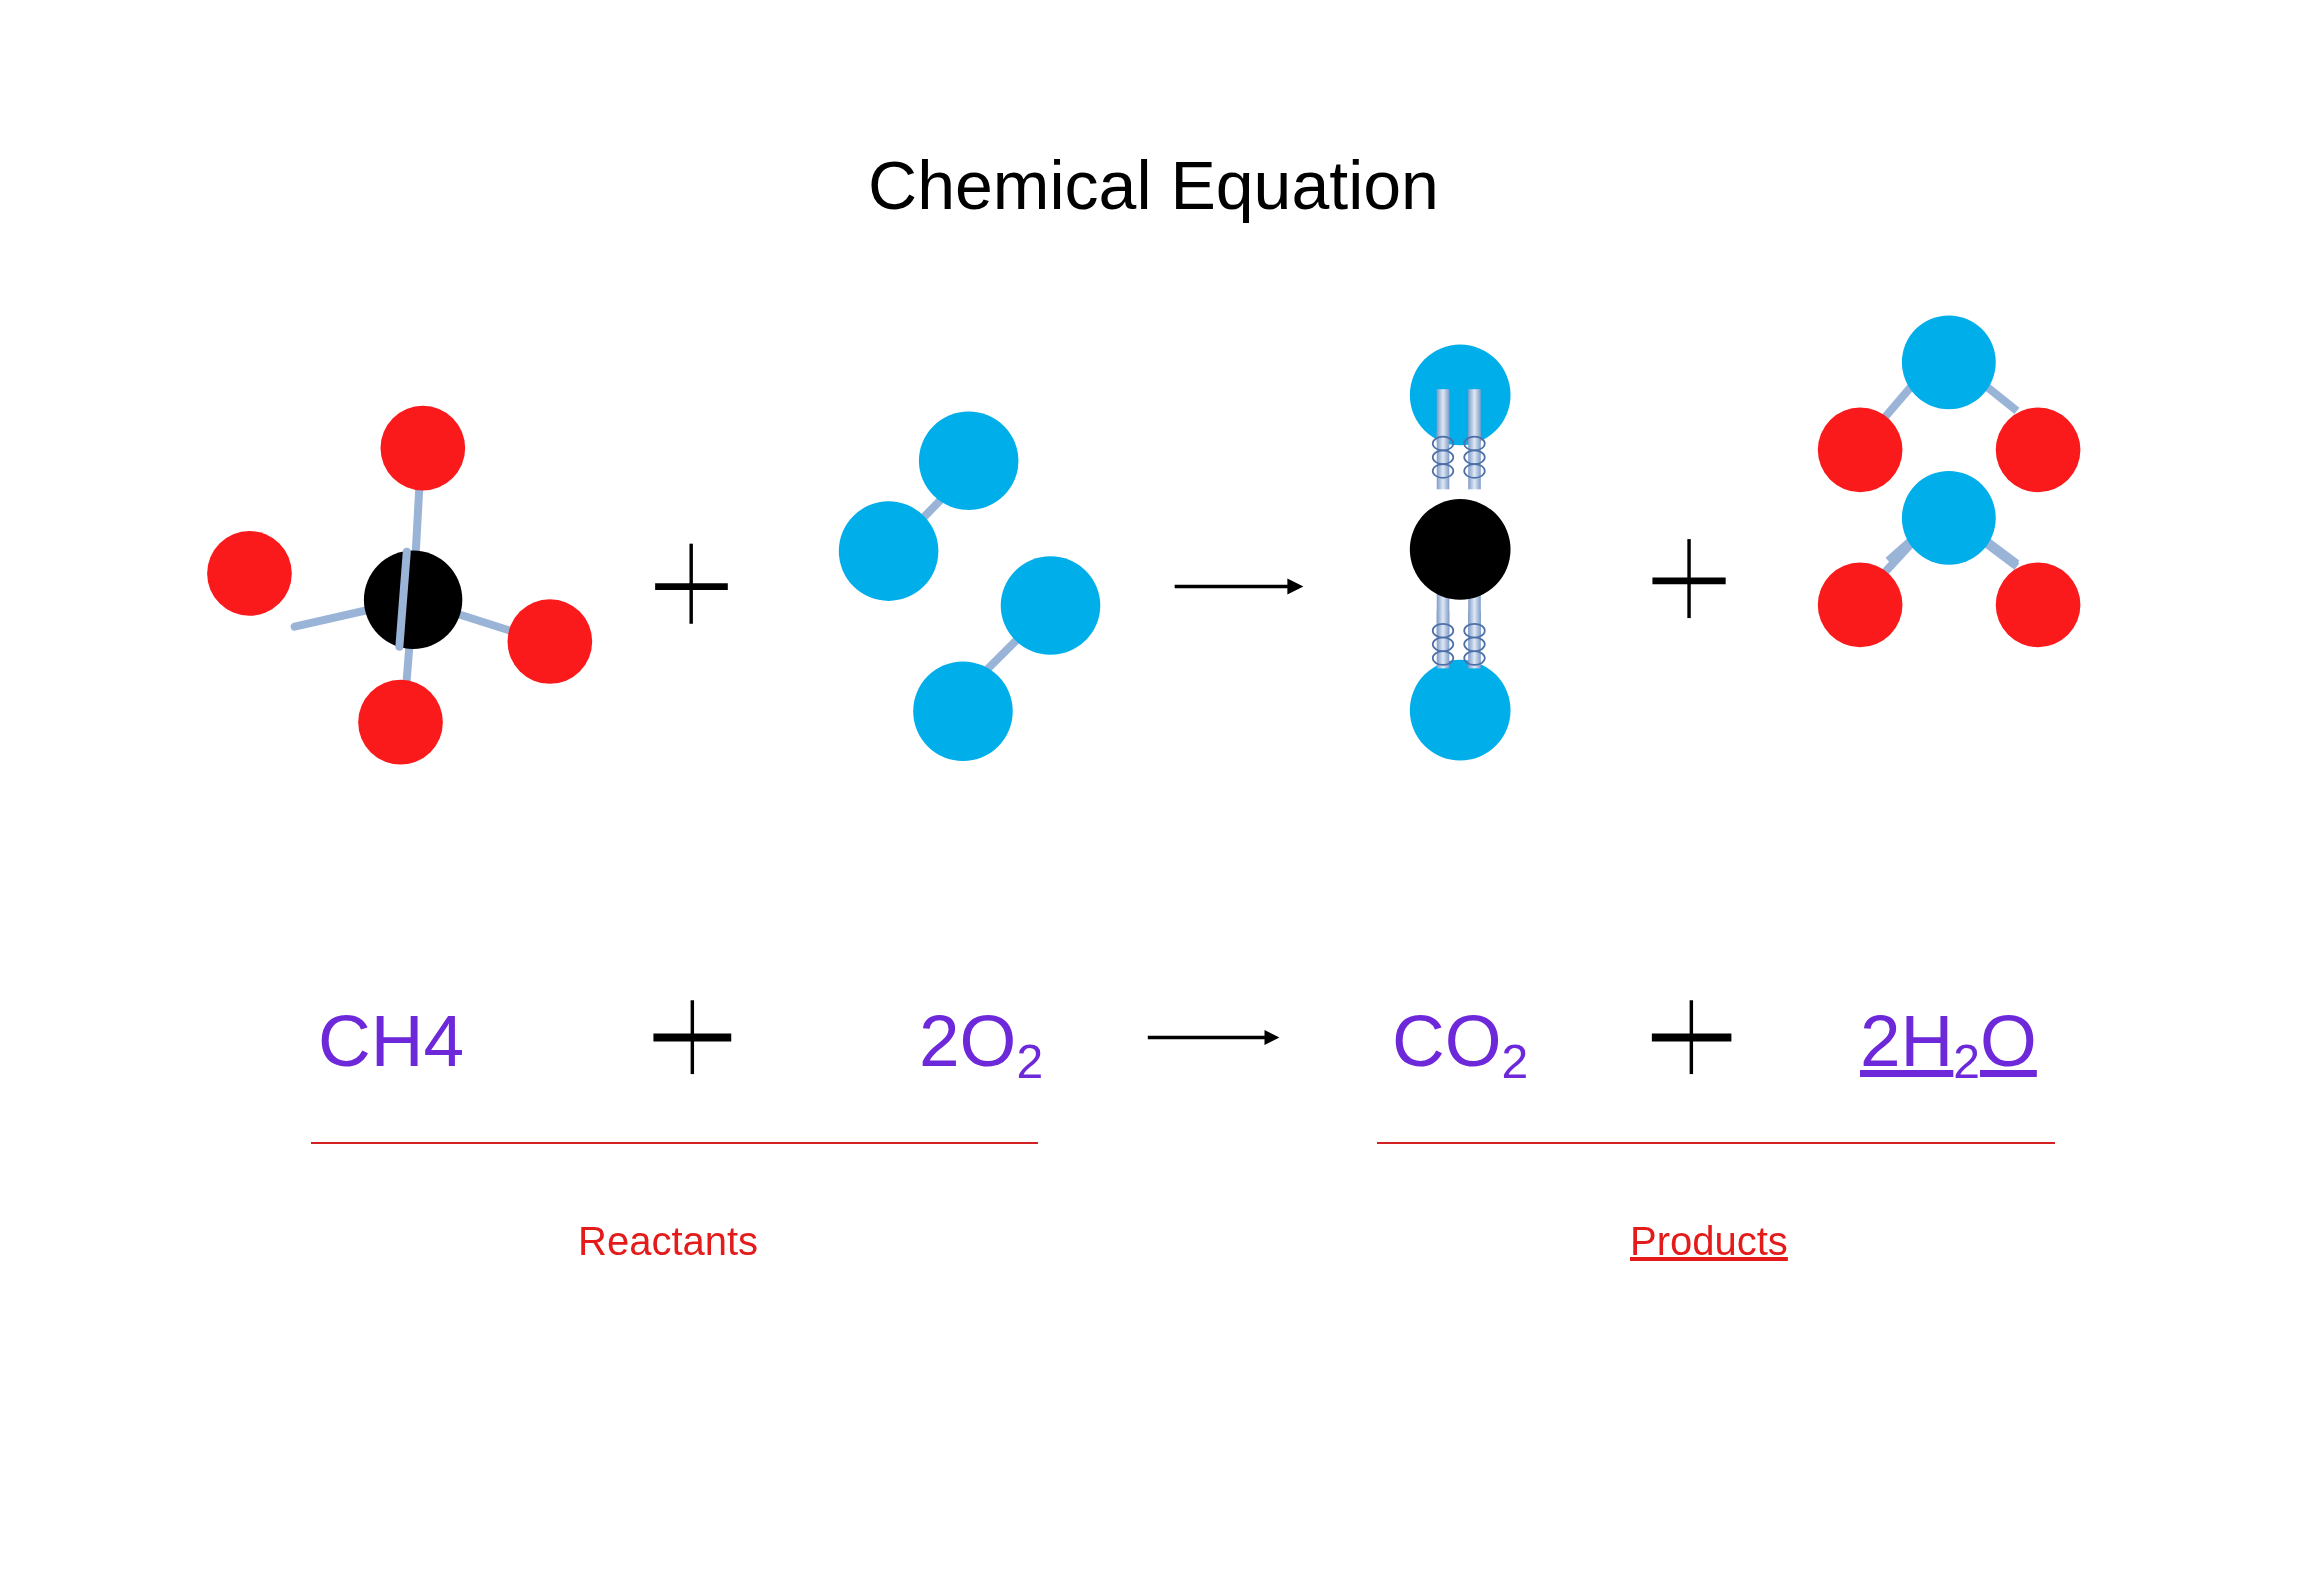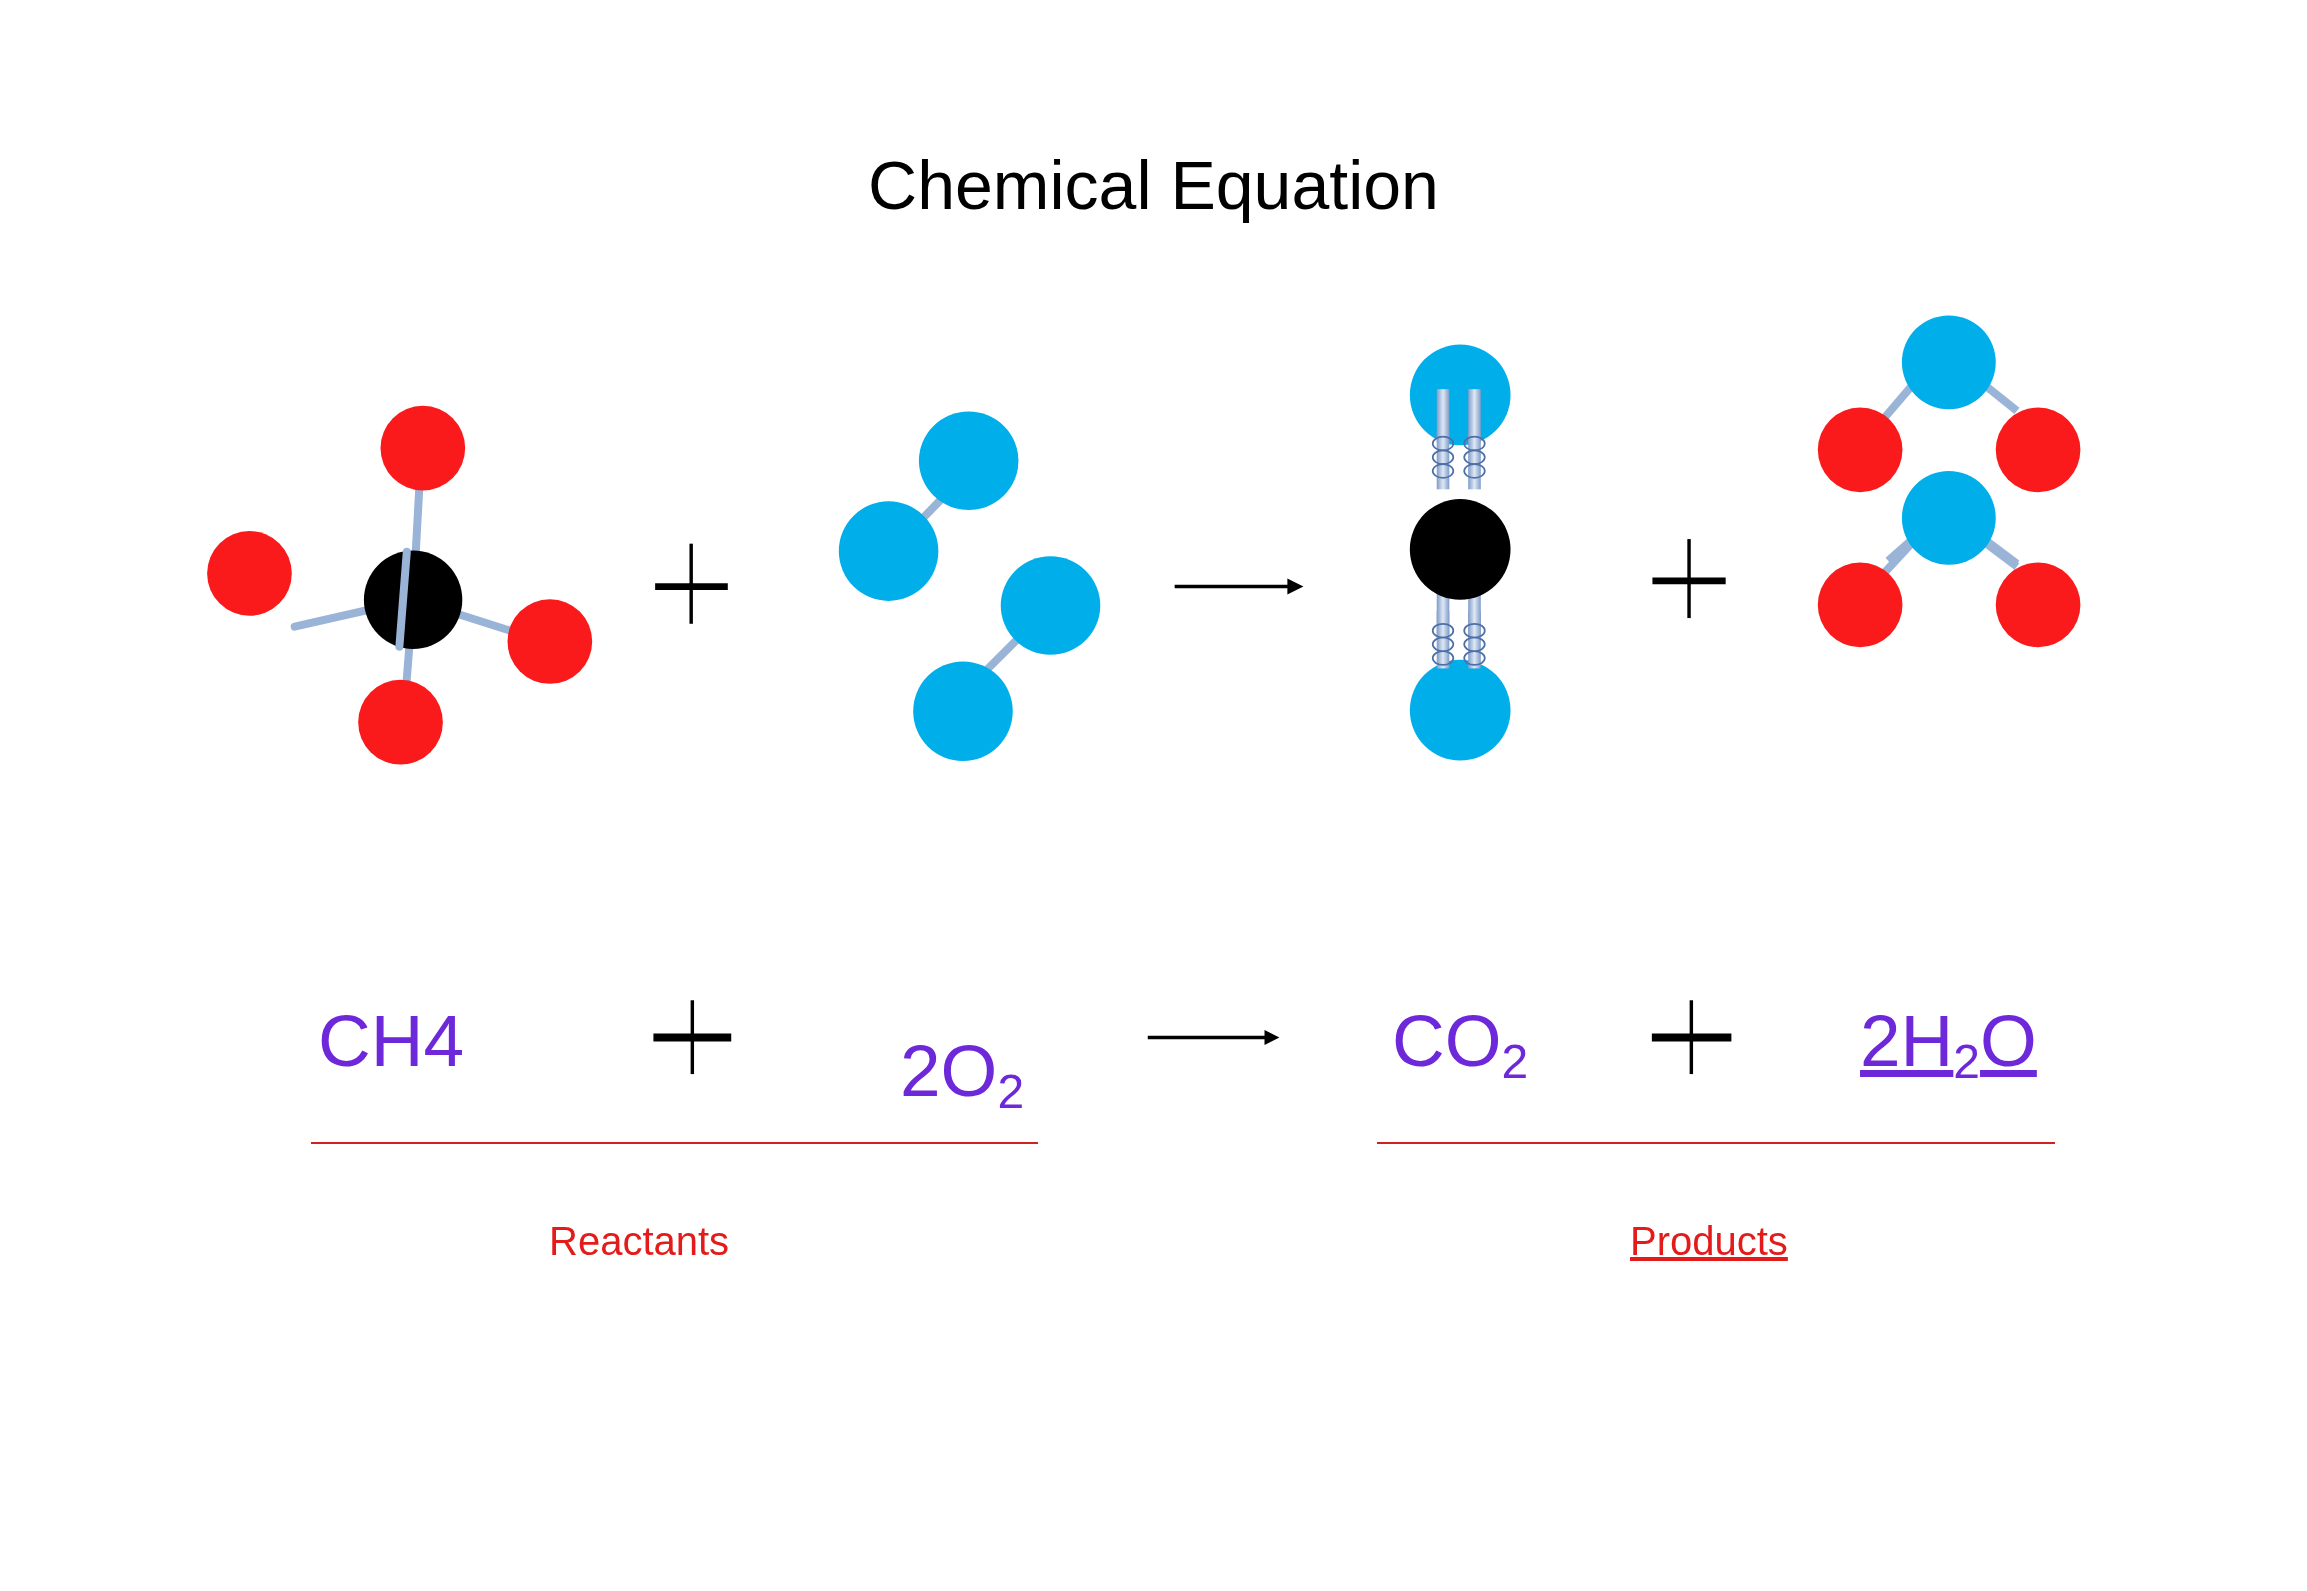--- a/index.html
+++ b/index.html
@@ -125,28 +125,28 @@
   </g>
   <g>
     <line x1="2956" y1="1748" x2="2956" y2="1877" stroke="#000" stroke-width="6"></line>
     <line x1="2887" y1="1813" x2="3026" y2="1813" stroke="#000" stroke-width="14"></line>
   </g>
 </svg>
 
 <div class="formula" style="left:318px;">
   <span>CH4</span>
 </div>
-<div class="formula" style="left:900px;margin-top:30px;">
+<div class="formula" style="left:919px;">
   <span>2</span><span>O</span><sub>2</sub>
 </div>
 <div class="formula" style="left:1392px;text-align:center;">
   <span>CO</span><sub>2</sub><span></span>
 </div>
 <div class="formula" style="left:1860px;text-decoration:underline;">
   <span>2H</span><sub>2</sub><span>O</span>
 </div>
 
 <div class="group-line" style="left:311px; width:727px;"></div>
 <div class="group-line" style="left:1377px; width:678px;"></div>
 
-<div class="group-label" style="left:549px;">Reactants</div>
+<div class="group-label" style="left:578px;">Reactants</div>
 <div class="group-label" style="left:1630px;text-decoration:underline;">Products</div>
 
 
 </body></html>

